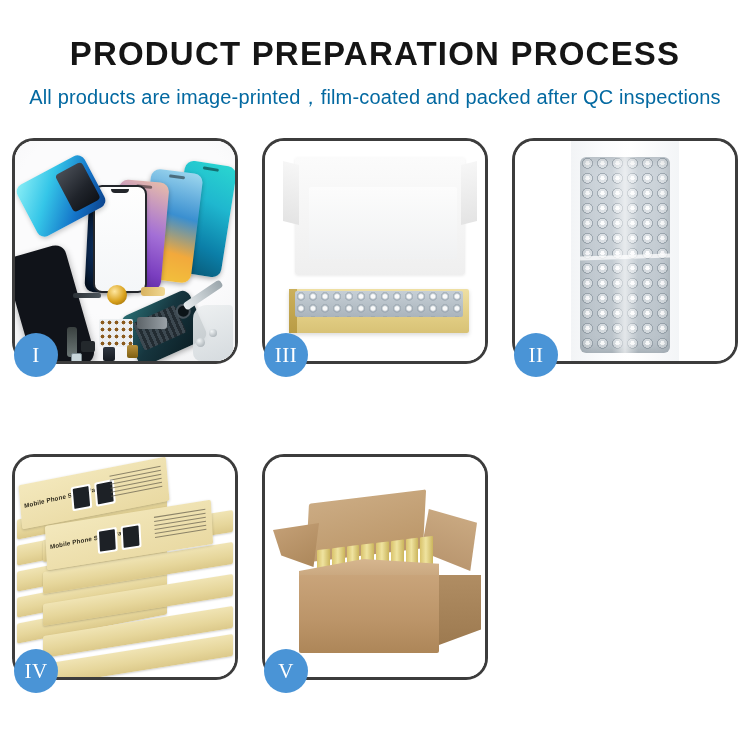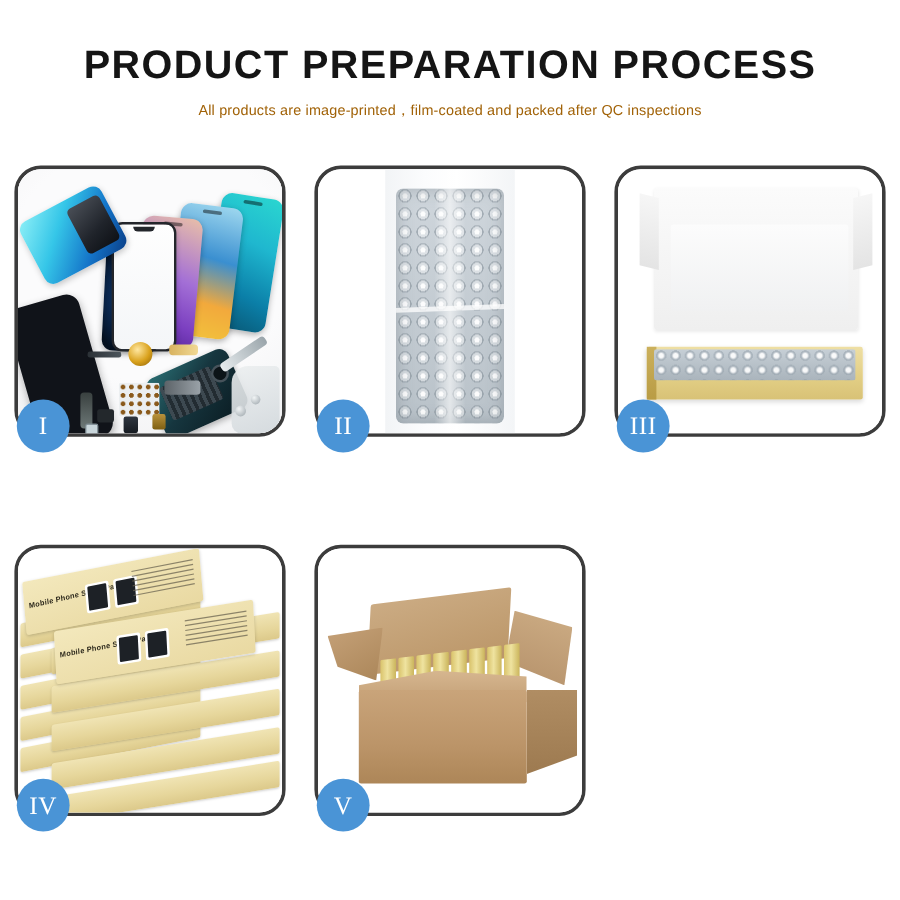--- a/index.html
+++ b/index.html
@@ -22,22 +22,22 @@
     font-weight: bold;
     letter-spacing: 1.2px;
     color: #151515;
     padding-top: 37px;
     line-height: 1.05;
     white-space: nowrap;
   }
   .subtitle {
     margin: 0;
     padding-top: 12px;
-    font-size: 12px;
-    color: #a16207;
+    font-size: 20px;
+    color: #0369a1;
     letter-spacing: 0.15px;
     white-space: nowrap;
   }
 
   
   .grid {
     position: absolute;
     left: 12px; top: 138px;
     width: 726px; height: 542px;
     display: grid;
@@ -452,40 +452,40 @@
         <div class="part chip"></div>
         <div class="part lens"></div>
         <div class="part hand"></div>
         <div class="part tweez"></div>
         <div class="part scr1"></div>
         <div class="part scr2"></div>
       </div>
       <div class="badge">I</div>
     </div>
 
-    <div class="panel p2">
-      <div class="panel-inner">
-        <div class="wrapbg"></div>
-        <div class="bubbles"></div>
-        <div class="wrapsheen"></div>
-      </div>
-      <div class="badge">II</div>
-    </div>
-
     <div class="panel p3">
       <div class="panel-inner">
         <div class="lid"></div>
         <div class="foam"></div>
         <div class="boxbase"></div>
         <div class="boxlipL"></div>
         <div class="boxinner"></div>
       </div>
       <div class="badge">III</div>
     </div>
 
+    <div class="panel p2">
+      <div class="panel-inner">
+        <div class="wrapbg"></div>
+        <div class="bubbles"></div>
+        <div class="wrapsheen"></div>
+      </div>
+      <div class="badge">II</div>
+    </div>
+
     <div class="panel p4">
       <div class="panel-inner">
         <div class="stackwrap">
           <div class="sbox sb5"></div>
           <div class="sbox sb4"></div>
           <div class="sbox sb3"></div>
           <div class="sbox sb2"></div>
           <div class="sbox sb1"></div>
 
           <div class="sbox fb5"></div>

